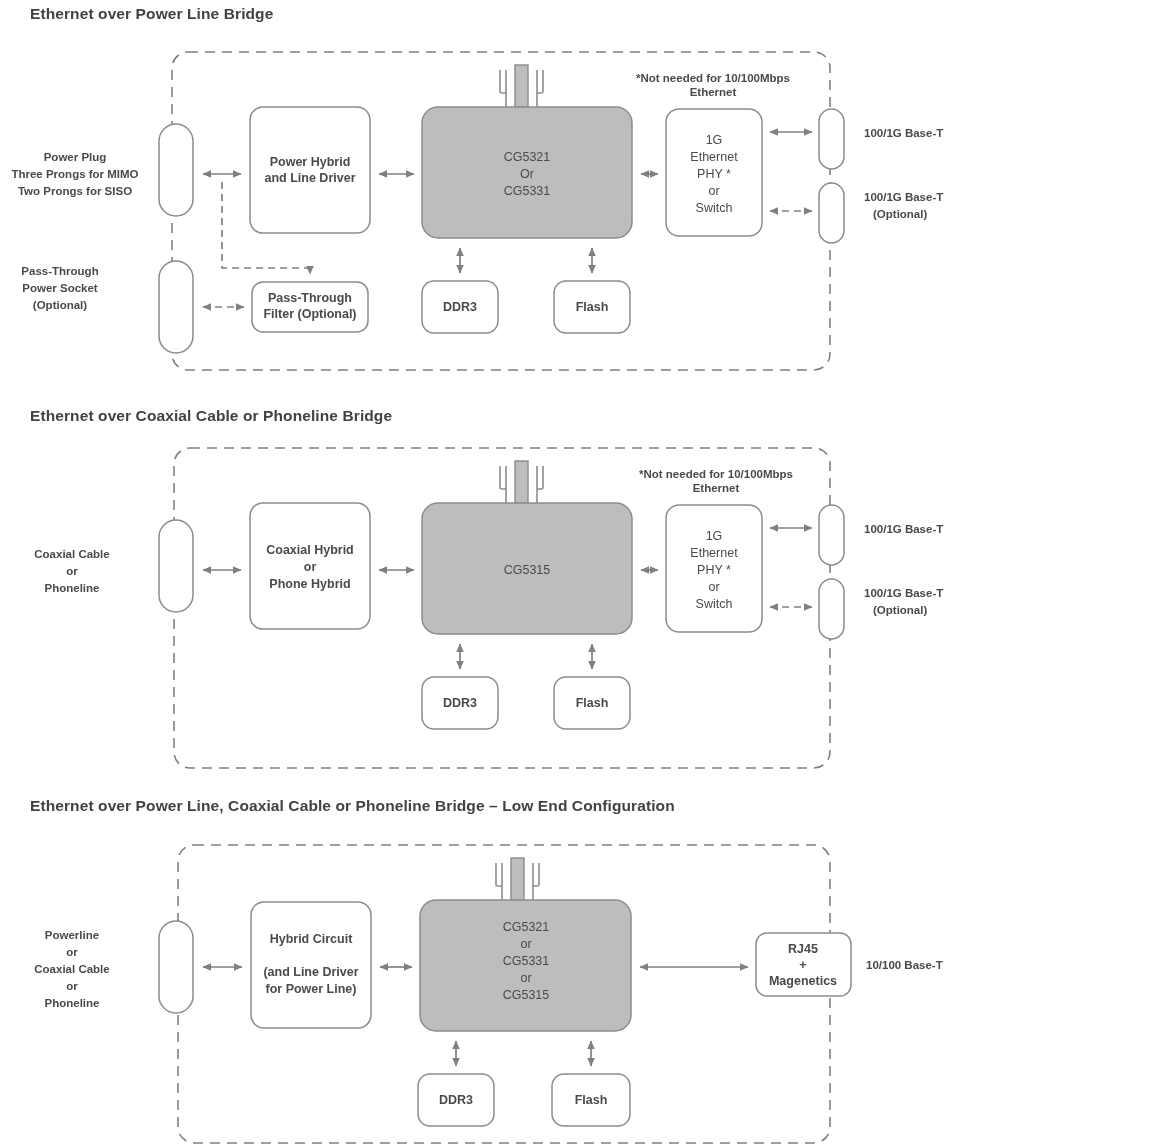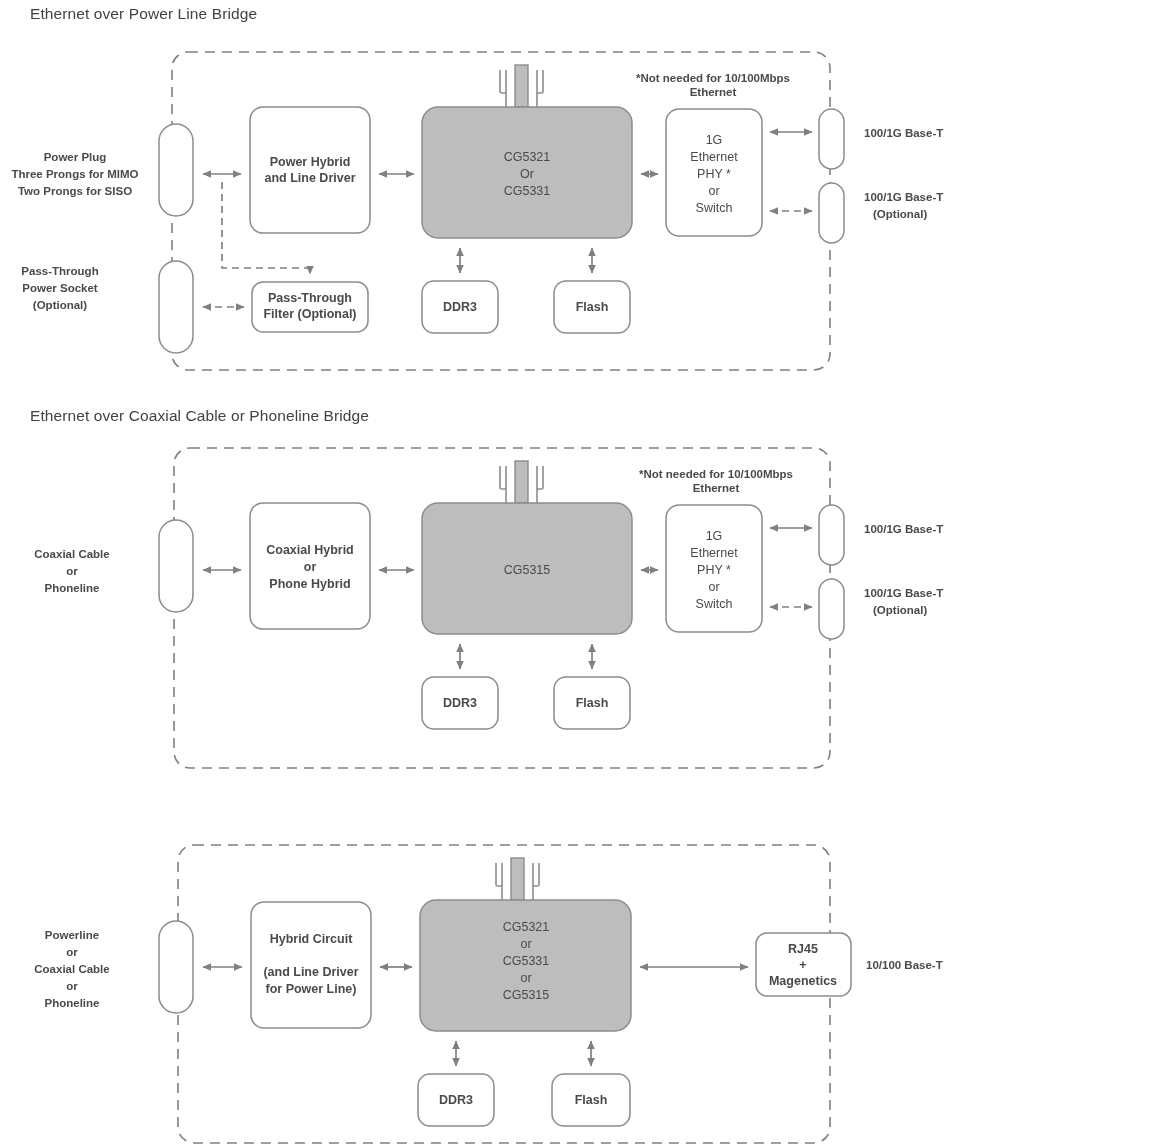--- a/index.html
+++ b/index.html
@@ -15,41 +15,42 @@
     overflow: hidden;
   }
   .page {
     position: relative;
     width: 1152px;
     height: 1148px;
   }
   .section-title {
     position: absolute;
     font-size: 15.5px;
-    font-weight: normal;
+    font-weight: bold;
     color: #424242;
     letter-spacing: 0.1px;
     white-space: nowrap;
   }
   #title-1 { left: 30px; top: 5px; }
   #title-2 { left: 30px; top: 400px; margin-top: 7px; }
   #title-3 { left: 30px; top: 797px; }
 
   svg { position: absolute; left: 0; top: 0; }
   svg text { fill: #4a4a4a; font-family: "Liberation Sans", sans-serif; }
   .t-bold { font-weight: bold; }
   .t-reg  { font-weight: normal; }
 </style>
 </head>
 <body>
 
 <div class="page">
 
   <div class="section-title" id="title-1">Ethernet over Power Line Bridge</div>
   <div class="section-title" id="title-2">Ethernet over Coaxial Cable or Phoneline Bridge</div>
+  <div class="section-title" id="title-3">Ethernet over Power Line, Coaxial Cable or Phoneline Bridge – Low End Configuration</div>
 
   <svg width="1152" height="1148">
     <defs>
       <marker id="ah" markerWidth="9" markerHeight="9" refX="8" refY="4.5" orient="auto" markerUnits="userSpaceOnUse">
         <path d="M0,0.7 L8.6,4.5 L0,8.3 z" fill="#808080"></path>
       </marker>
       <marker id="ahs" markerWidth="9" markerHeight="9" refX="1" refY="4.5" orient="auto" markerUnits="userSpaceOnUse">
         <path d="M9,0.7 L0.4,4.5 L9,8.3 z" fill="#808080"></path>
       </marker>
     </defs>

